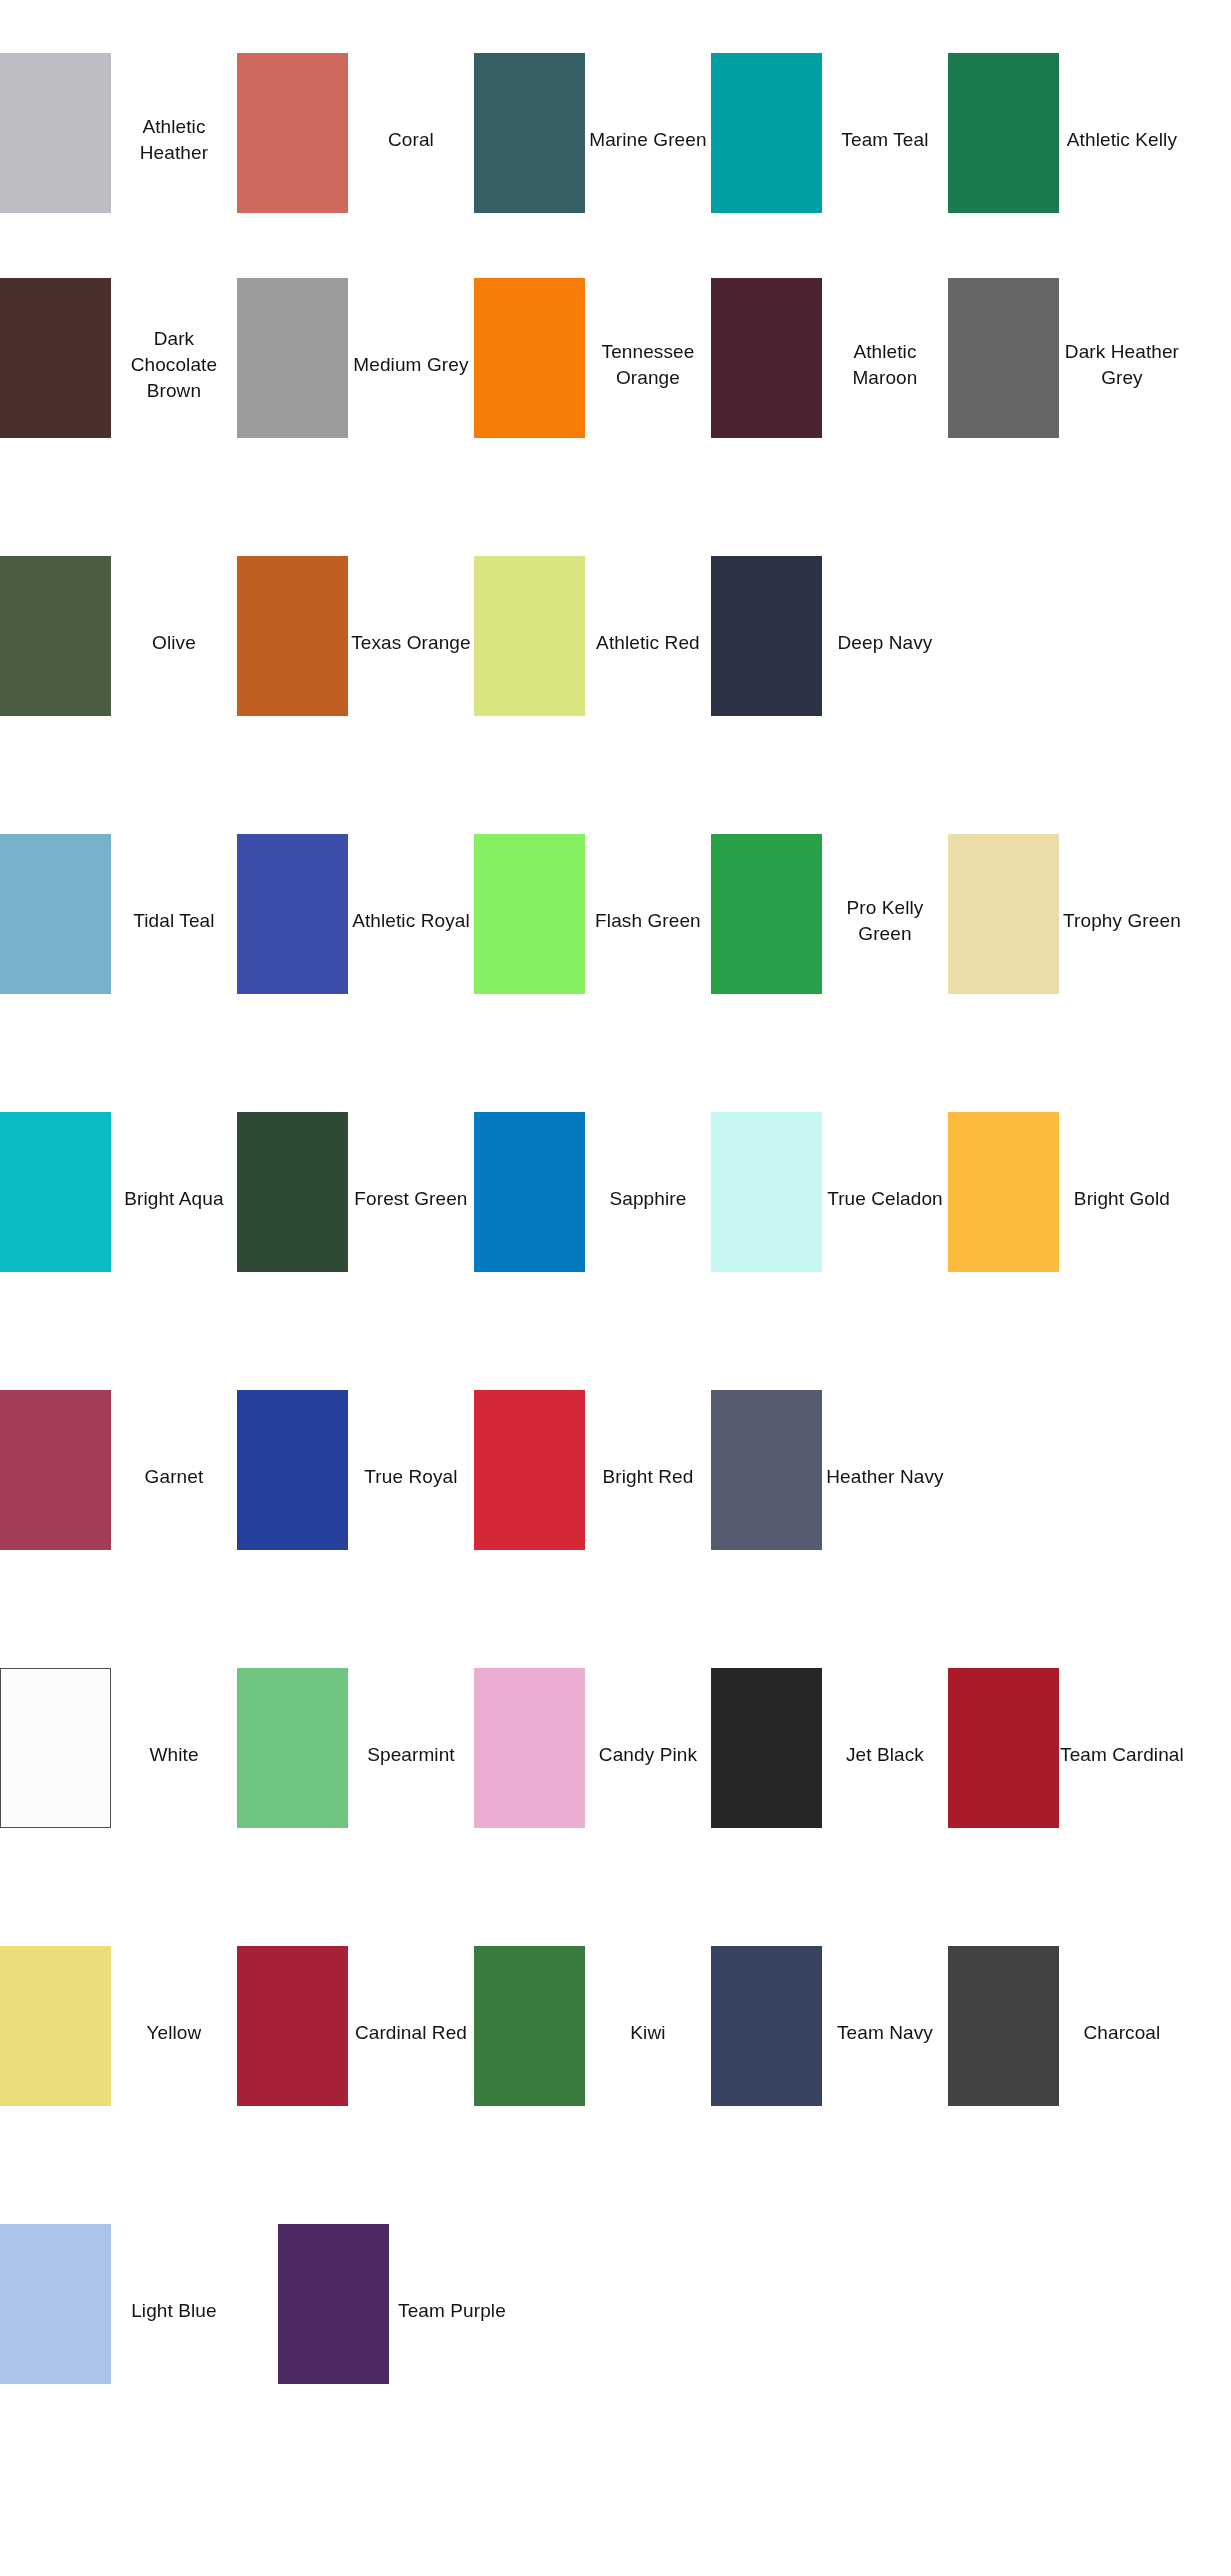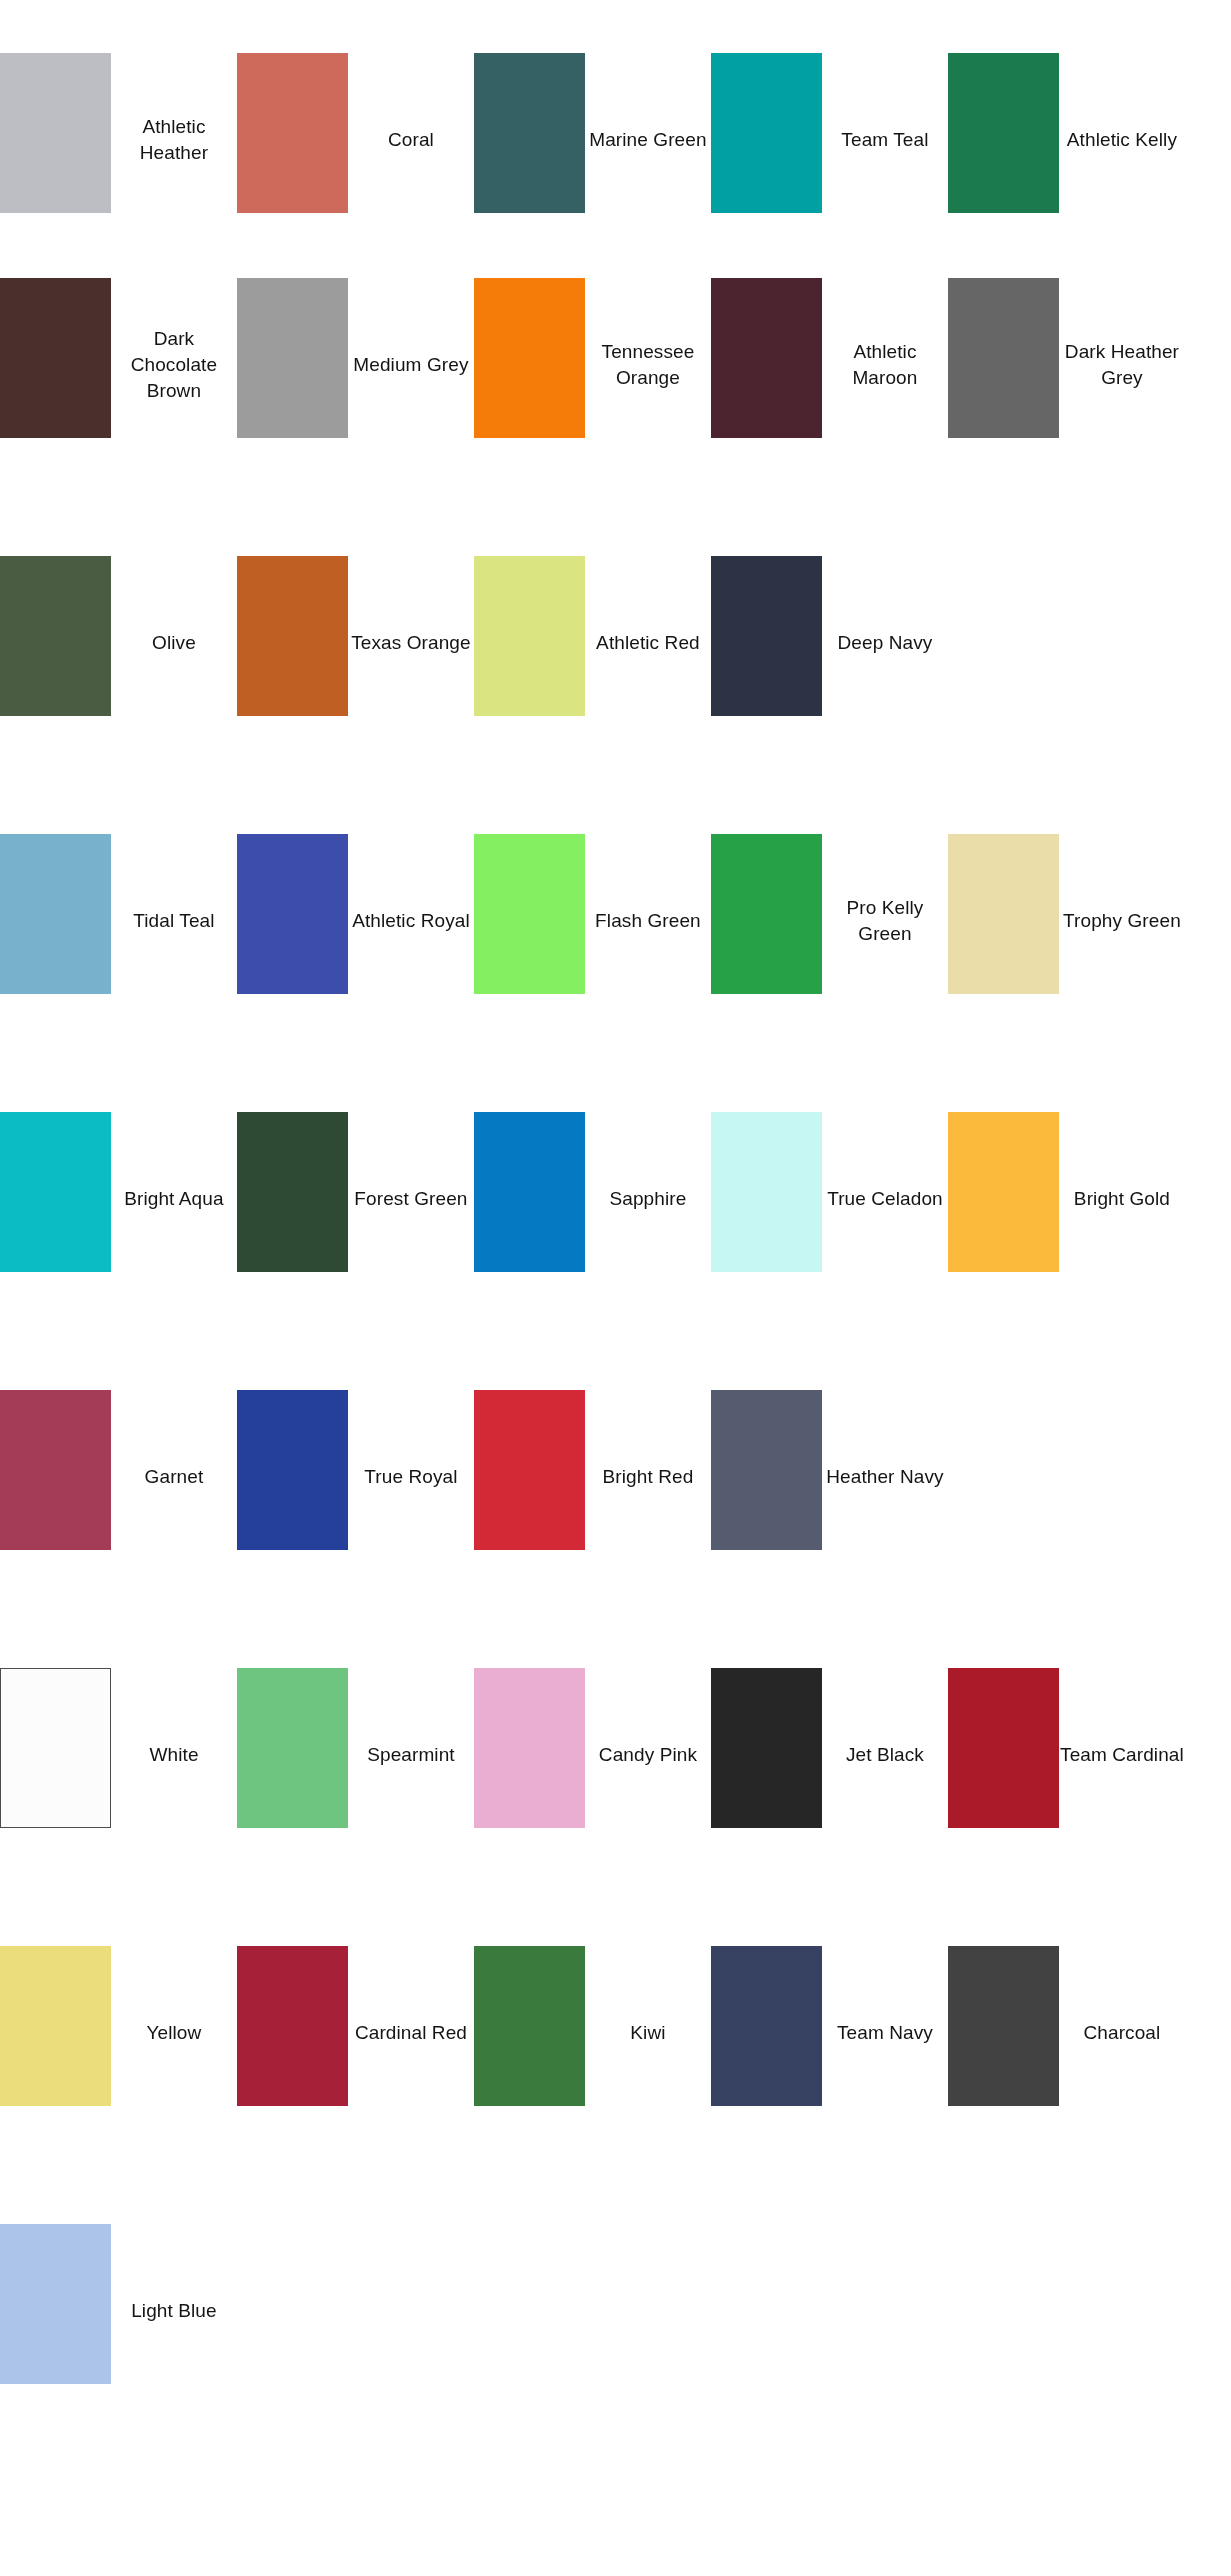--- a/index.html
+++ b/index.html
@@ -237,18 +237,22 @@
       <div class="swatch-cell">
         <div class="swatch-chip" style="background-color: rgb(67, 66, 66);"></div>
         <div class="swatch-label">Charcoal</div>
       </div>
     </div>
     <div class="swatch-row row-last">
       <div class="swatch-cell">
         <div class="swatch-chip" style="background-color: rgb(173, 196, 234);"></div>
         <div class="swatch-label">Light Blue</div>
       </div>
+      <div class="swatch-cell">
+        <div class="swatch-chip" style="background-color: rgb(75, 42, 99);"></div>
+        <div class="swatch-label">Team Purple</div>
+      </div>
       <div class="swatch-cell cell-empty"></div>
       <div class="swatch-cell cell-empty"></div>
       <div class="swatch-cell cell-empty"></div>
     </div>
   </div>
 
 
 </body></html>

